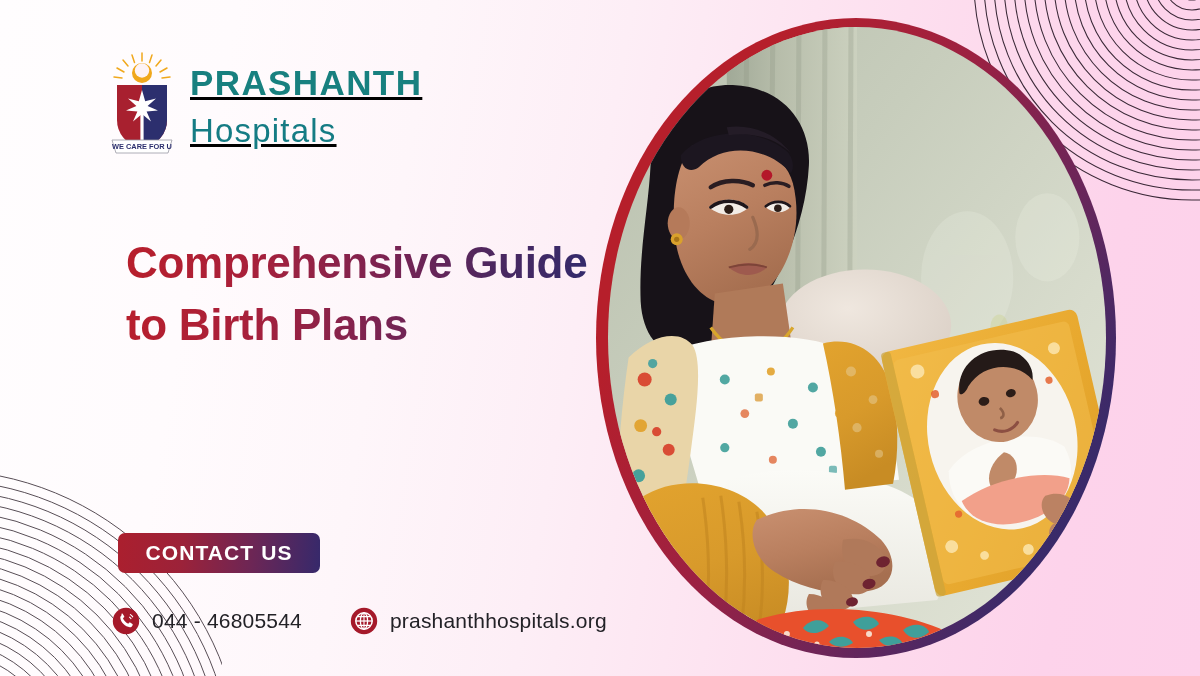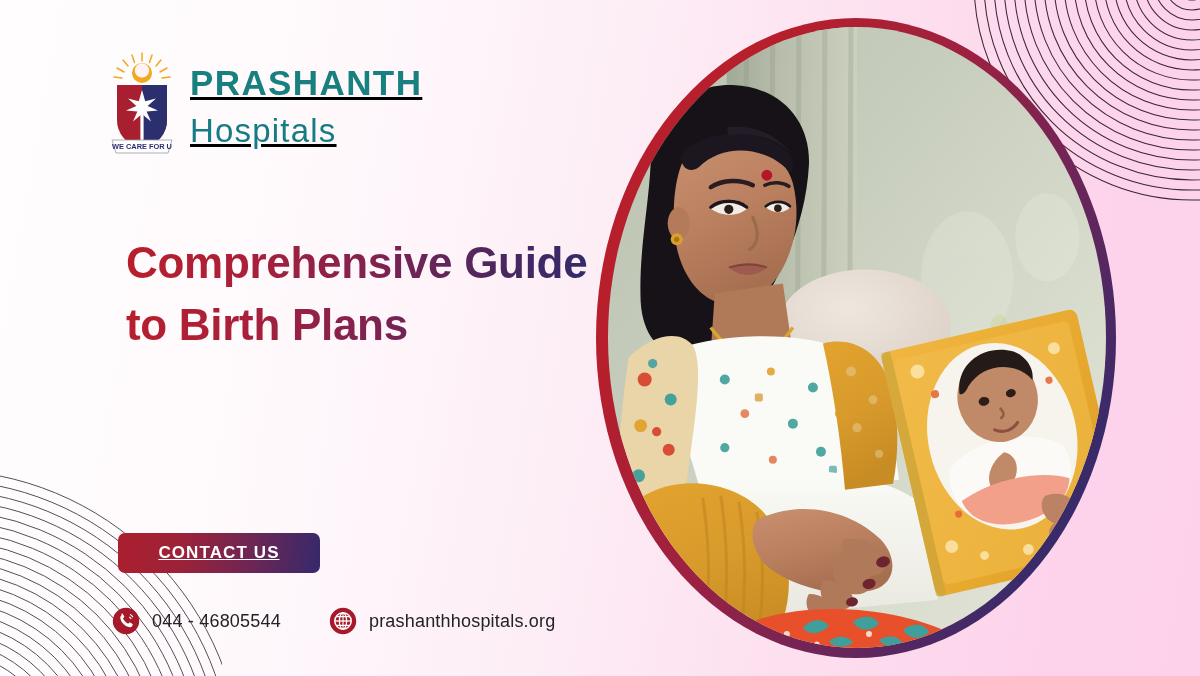--- a/index.html
+++ b/index.html
@@ -53,33 +53,32 @@
 
   
   .cta {
     position:absolute; left:118px; top:533px;
     width:202px; height:40px;
     border-radius:7px;
     background:linear-gradient(95deg,#ab1f2e 0%, #9c2239 32%, #6d2655 66%, #36296b 100%);
     display:flex; align-items:center; justify-content:center;
     border:none; cursor:pointer;
     font-family:"Liberation Sans", sans-serif;
-    font-size:17px; font-weight:bold; letter-spacing:1.1px;
+    font-size:21px; font-weight:bold; letter-spacing:1.1px;
     color:#ffffff;
-    text-decoration:underline;
   }
 
   
   .contact-row {
     position:absolute; left:112px; top:607px;
     display:flex; align-items:center; gap:48px;
   }
   .contact-item { display:flex; align-items:center; gap:12px; }
   .cicon { width:28px; height:28px; display:block; flex:0 0 auto; }
-  .ctext { font-size:18px; color:#232227; letter-spacing:0.2px; }
+  .ctext { font-size:21px; color:#232227; letter-spacing:0.2px; }
 
   
   .hero-wrap {
     position:absolute; left:596px; top:18px;
     width:520px; height:640px;
   }
   .hero-ring {
     position:absolute; inset:0;
     border-radius:50% 50% 50% 50% / 50% 50% 50% 50%;
     background:linear-gradient(118deg,#b61f2b 0%, #b61f2b 22%, #9c2142 46%, #6c2559 66%, #3b2a69 84%, #2d2b6c 100%);

